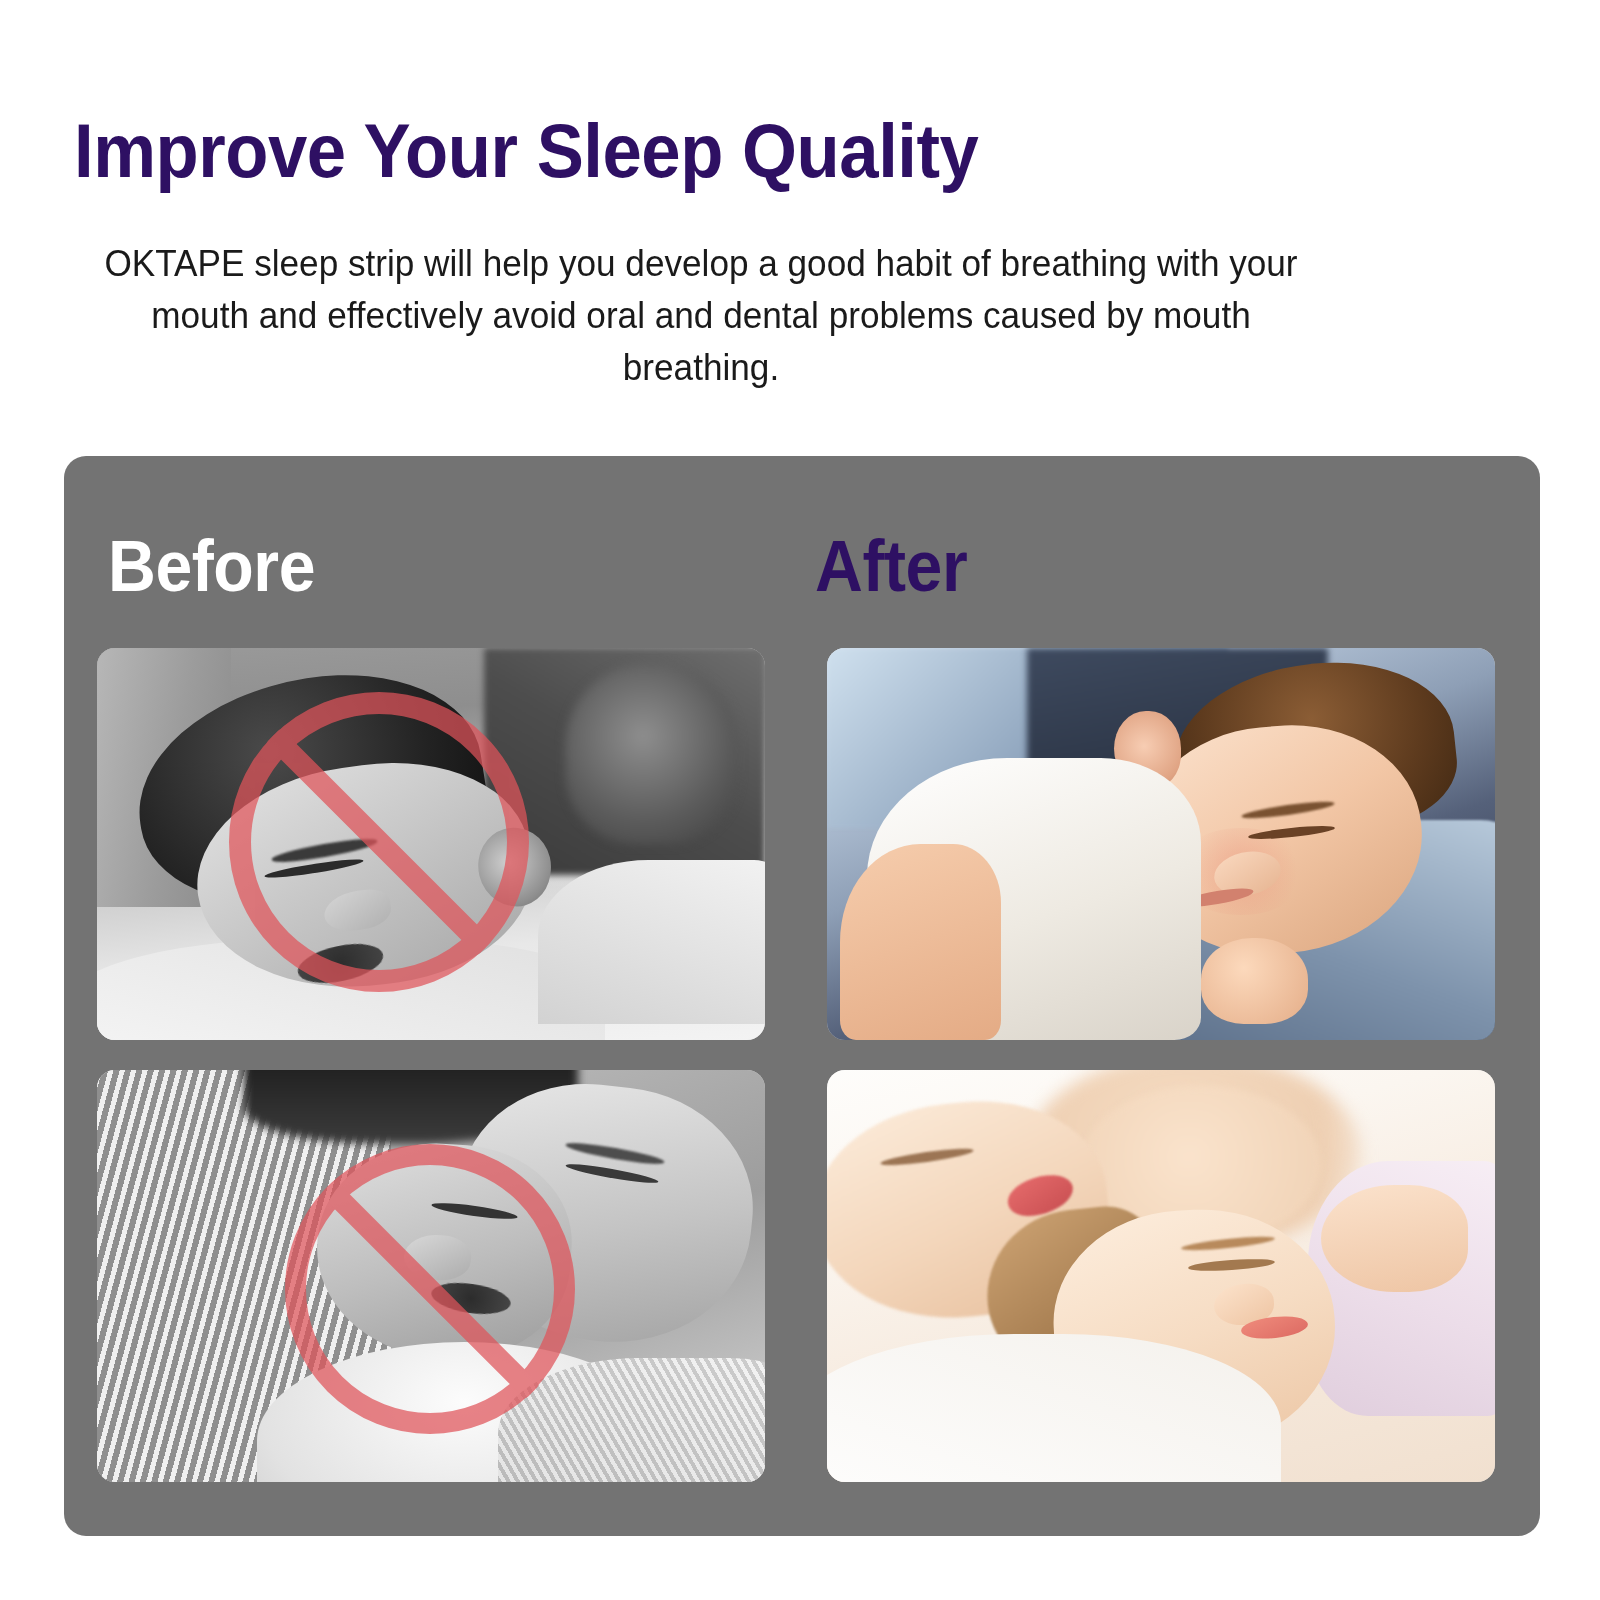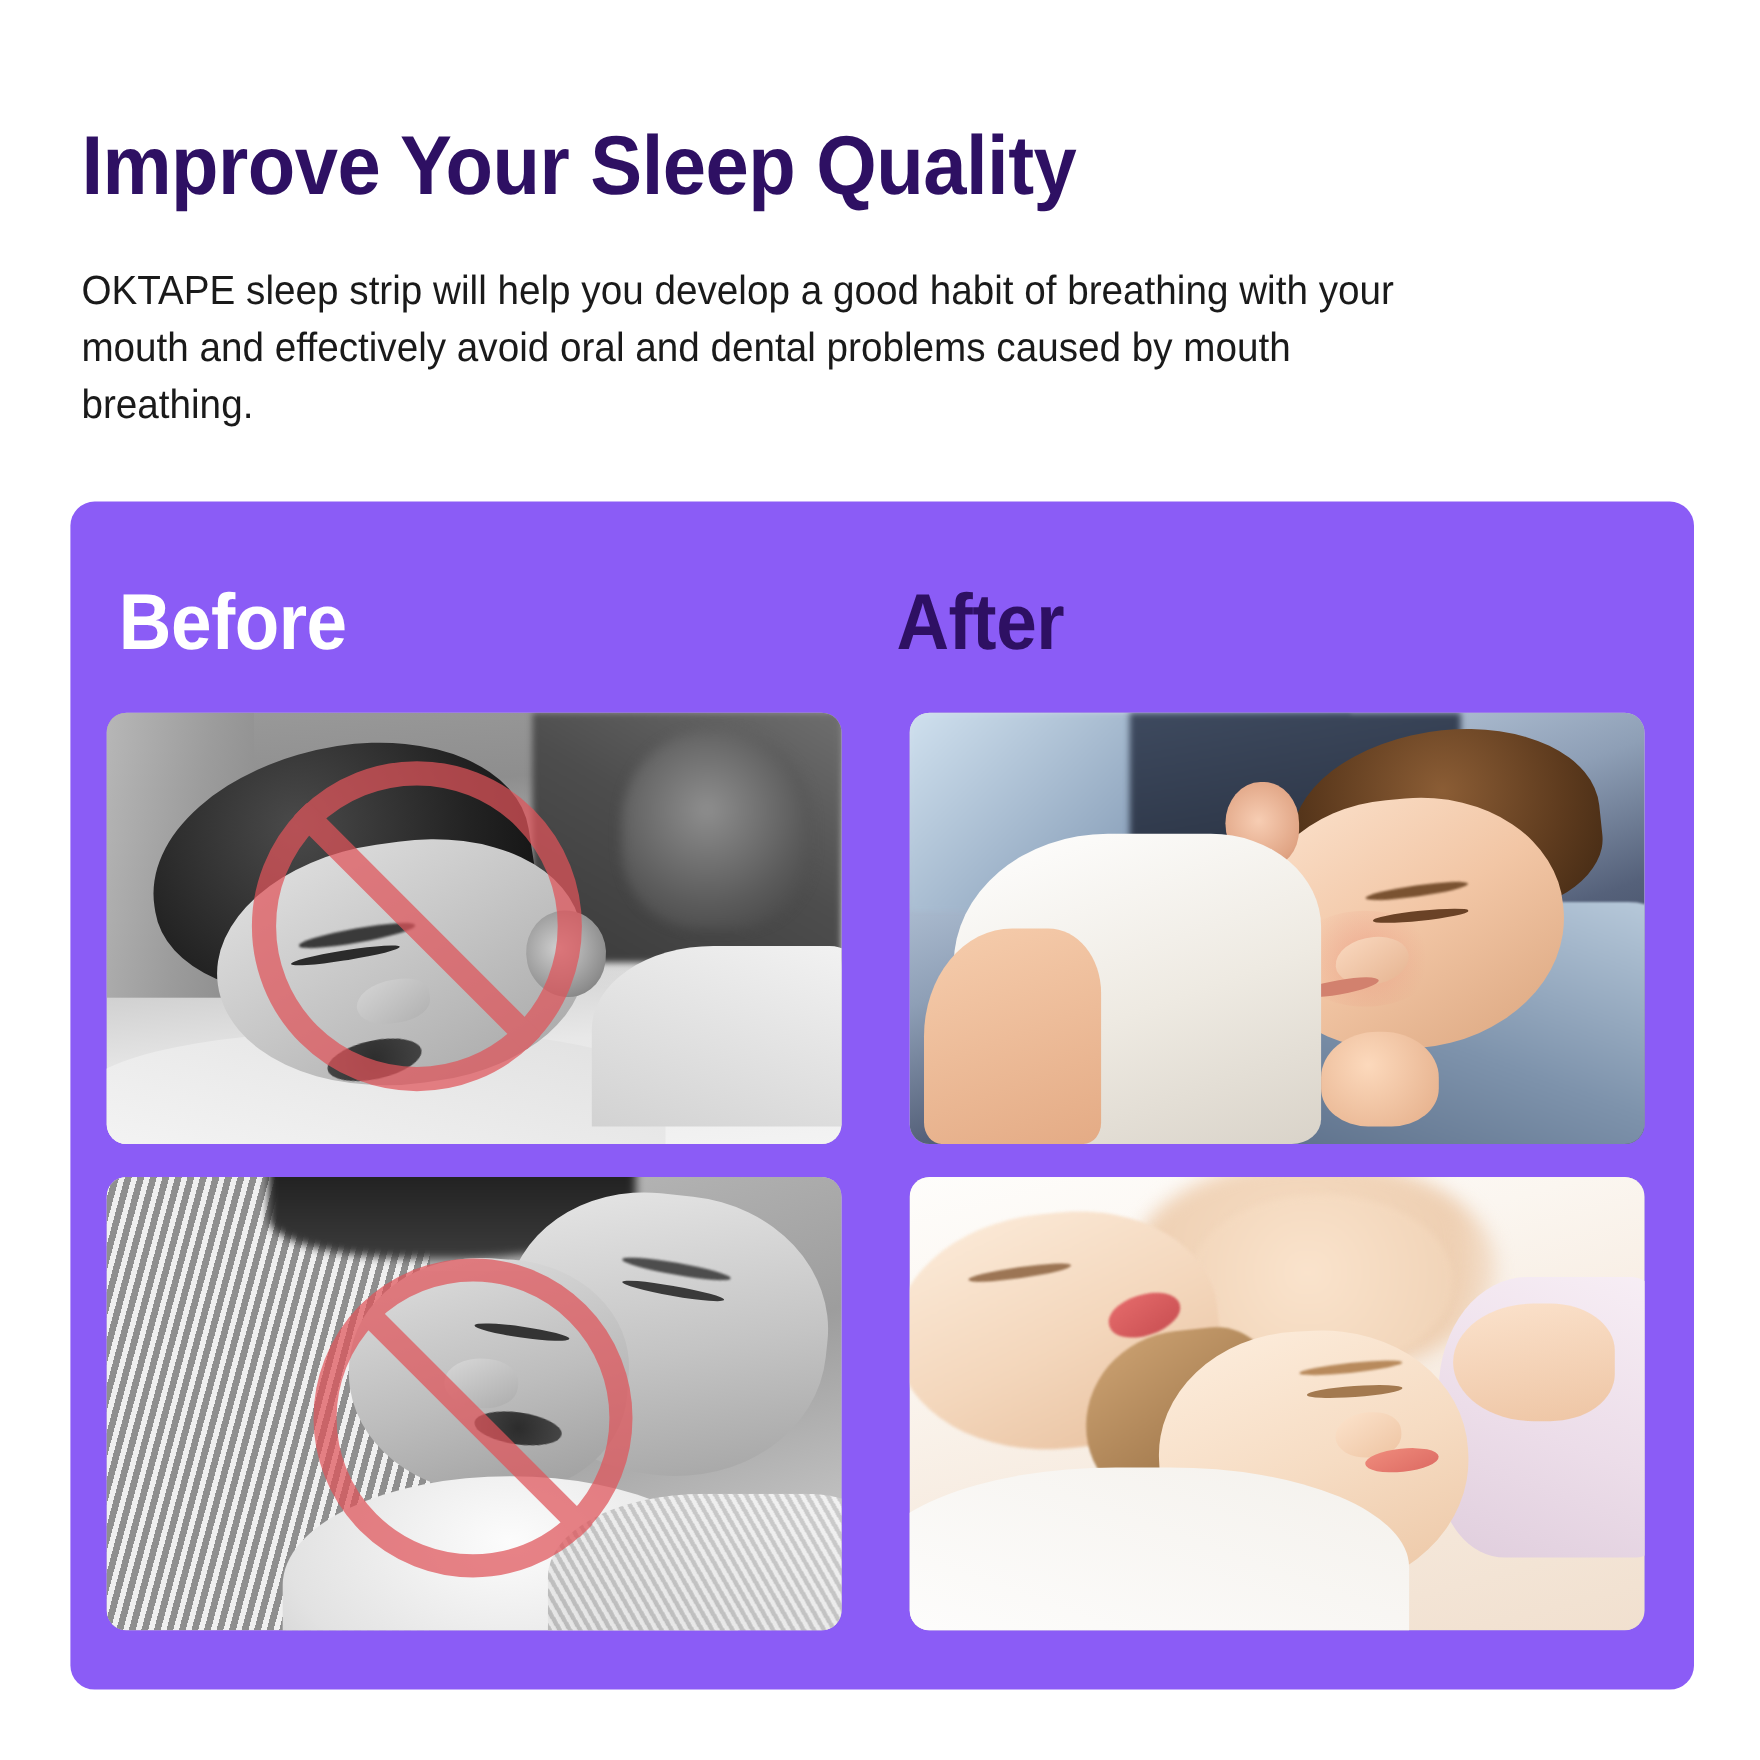--- a/index.html
+++ b/index.html
@@ -10,20 +10,21 @@
     background: #ffffff;
     font-family: "Liberation Sans", sans-serif;
     overflow: hidden;
   }
 
   .page {
     position: relative;
     width: 1600px;
     height: 1550px;
     background: #ffffff;
+    text-align: center;
   }
 
   
   .headline {
     position: absolute;
     left: 74px;
     top: 104px;
     font-size: 76px;
     line-height: 94px;
     font-weight: 700;
@@ -47,21 +48,21 @@
     transform-origin: left top;
   }
 
   
   .panel {
     position: absolute;
     left: 64px;
     top: 456px;
     width: 1476px;
     height: 1080px;
-    background: #8b5cf6;
+    background: #737373;
     border-radius: 22px;
   }
 
   .col-label {
     position: absolute;
     font-size: 72px;
     font-weight: 700;
     line-height: 72px;
     letter-spacing: -0.5px;
     transform: scaleX(0.92);

